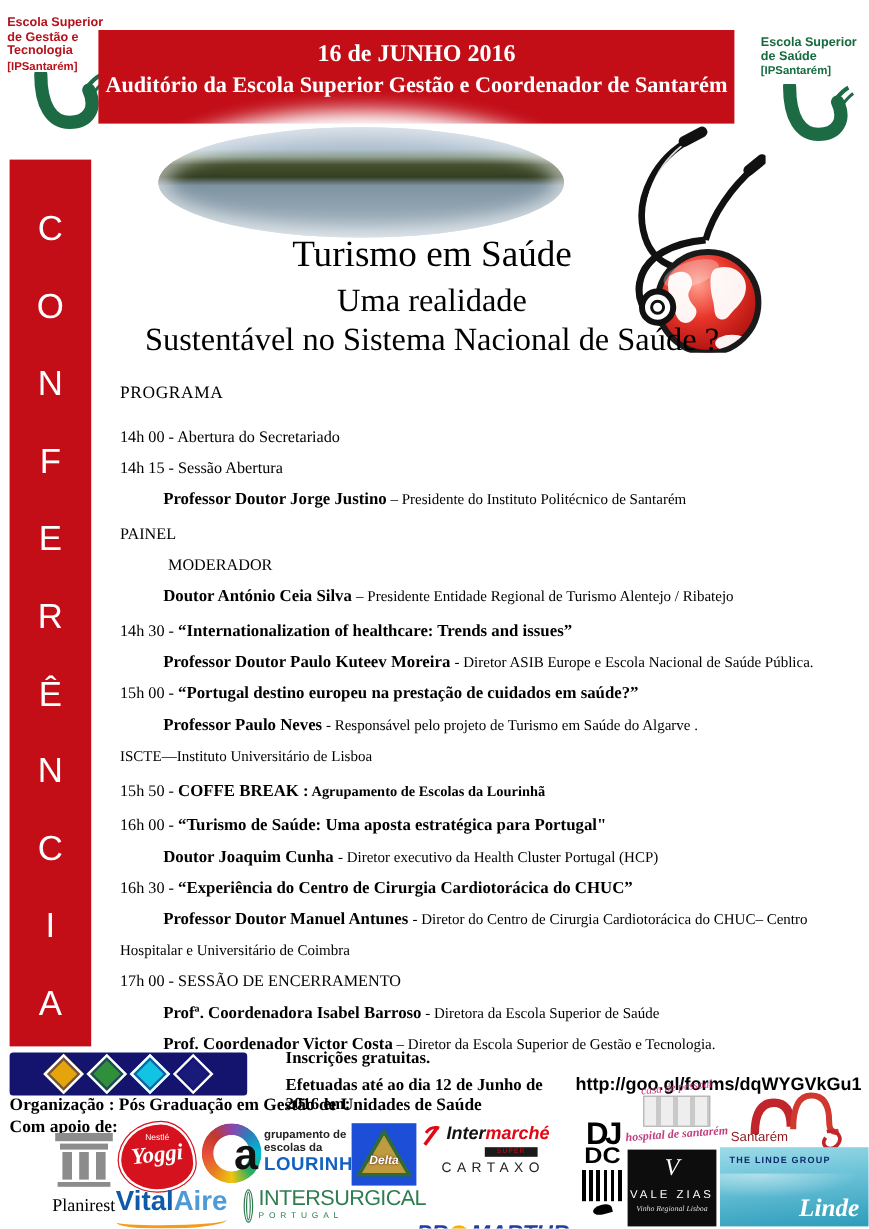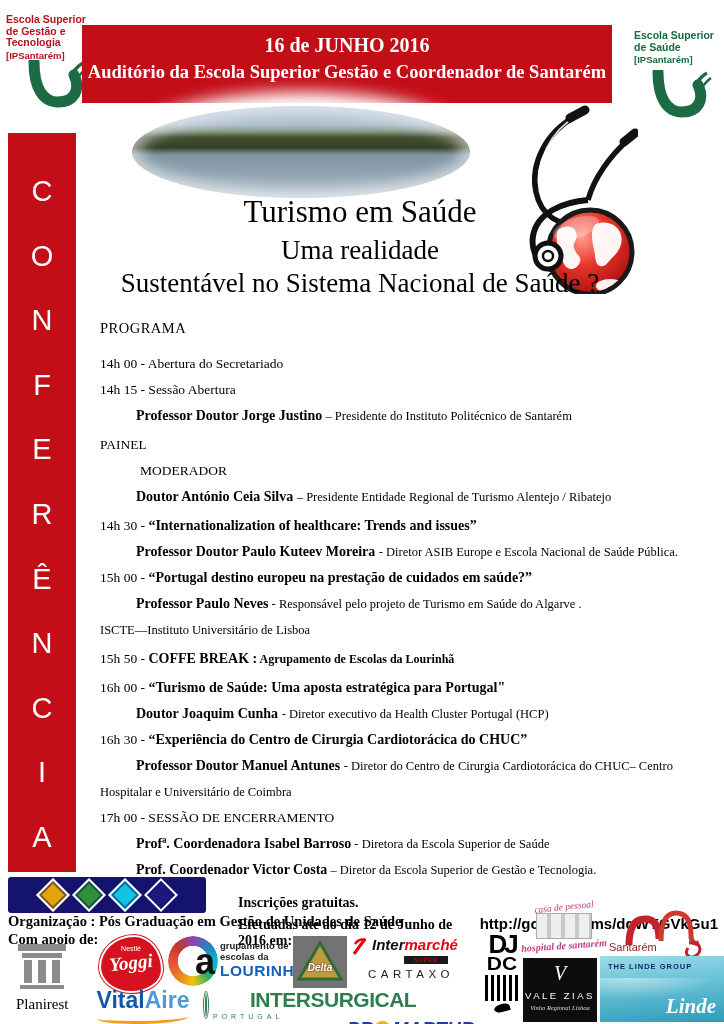--- a/index.html
+++ b/index.html
@@ -52,60 +52,60 @@
   .l2{padding-left:40px;}
   .center{text-align:left;padding-right:60px;}
   .postbold .post{font-weight:bold;font-size:12px;}
 
   
   .ips{position:absolute;left:8px;top:877px;width:198px;height:36px;background:#14146e;
        border-radius:3px;display:flex;align-items:center;justify-content:center;gap:12px;}
   .diamond{width:20px;height:20px;transform:rotate(45deg);border:2px solid #fff;
            box-shadow:inset 0 0 0 2px rgba(20,20,110,.55);}
   .d1{background:#e5a50a}.d2{background:#2f8f3a}.d3{background:#12c4e4}.d4{background:#1a1a7a}
-  .insc{position:absolute;left:238px;top:875px;width:480px;font-weight:bold;margin-top:20px;}
+  .insc{position:absolute;left:238px;top:875px;width:480px;font-weight:bold;}
   .insc .i1{font-size:14px;}
   .insc .row{display:flex;align-items:baseline;gap:16px;margin-top:4px;}
   .insc .i2{font-size:14px;}
   .insc .url{font-family:"Liberation Sans",sans-serif;font-size:15px;color:#000;}
   .org{position:absolute;left:8px;top:913px;font-weight:bold;font-size:14.5px;}
   .apoio{position:absolute;left:8px;top:931px;font-weight:bold;font-size:14.5px;}
 
   
   .sp{position:absolute;box-sizing:border-box;}
-  .planirest{left:16px;top:944px;width:80px;text-align:left;}
+  .planirest{left:16px;top:944px;width:80px;text-align:right;}
   .planirest .plabel{font-size:15px;margin-top:2px;}
   .yoggi{left:99px;top:935px;width:64px;height:58px;background:#d5121e;
          border-radius:55% 45% 50% 50%/55% 60% 40% 45%;border:2px solid #fff;
          box-shadow:0 0 0 1px #d5121e;color:#fff;text-align:center;}
   .nestle{font-family:"Liberation Sans",sans-serif;font-size:7px;margin-top:8px;}
   .yg{font-size:19px;font-style:italic;font-weight:bold;transform:rotate(-6deg);}
   .lourinha{left:168px;top:935px;width:128px;height:54px;}
   .ring{position:absolute;left:0;top:1px;width:50px;height:50px;border-radius:50%;
         background:conic-gradient(#8e44ad,#2980b9,#00bcd4,#27ae60,#f1c40f,#e67e22,#e74c3c,#c0392b,#8e44ad);
         -webkit-mask:radial-gradient(circle,transparent 42%,#000 44%);
         mask:radial-gradient(circle,transparent 42%,#000 44%);}
   .abig{position:absolute;left:27px;top:6px;font-family:"Liberation Sans",sans-serif;
         font-weight:bold;font-size:36px;color:#111;}
   .ltext{position:absolute;left:52px;top:6px;font-family:"Liberation Sans",sans-serif;}
   .lt1{font-size:9.5px;font-weight:bold;color:#222;line-height:10.5px;}
   .lt3{font-size:15.5px;font-weight:800;color:#1260c0;letter-spacing:.5px;}
-  .delta{left:293px;top:936px;width:54px;height:52px;background:#737373;text-align:center;}
+  .delta{left:293px;top:936px;width:54px;height:52px;background:#1d4ed8;text-align:center;}
   .delta svg{display:block;margin:3px auto 0;}
   .dlabel{position:absolute;left:0;right:0;top:26px;color:#fff;font-weight:bold;font-style:italic;
           font-size:10px;font-family:"Liberation Sans",sans-serif;text-shadow:0 0 2px #4a1016;}
   .vitalaire{left:92px;top:987px;width:102px;text-align:center;
              font-family:"Liberation Sans",sans-serif;font-weight:bold;font-size:23px;}
   .v1{color:#0f5aa8}.v2{color:#4d9ad6}
   .swoosh{width:92px;height:10px;border-bottom:3px solid #f49a1c;border-radius:0 0 60% 40%;
           margin:-3px auto 0;}
   .intersurgical{left:203px;top:988px;width:152px;display:flex;}
   .icircle{width:22px;height:22px;border:3px double #2e7d4f;border-radius:50%;margin-top:3px;}
   .itext{margin-left:4px;font-family:"Liberation Sans",sans-serif;color:#2e7d4f;}
-  .iname{font-weight:bold;font-size:21px;letter-spacing:-.5px;margin-left:37px;}
+  .iname{font-weight:normal;font-size:18px;letter-spacing:-.5px;}
   .isub{font-size:7px;letter-spacing:4px;margin-top:1px;}
   .intermarche{left:352px;top:936px;width:126px;font-family:"Liberation Sans",sans-serif;}
   .imrow{display:flex;align-items:flex-start;}
   .imtext{font-style:italic;font-weight:800;font-size:15px;margin-left:4px;}
   .im1{color:#111}.im2{color:#e30613}
   .super{width:44px;height:8px;background:#1a1a1a;color:#e30613;font-size:5.5px;text-align:center;
          line-height:8px;letter-spacing:1px;margin:0 0 0 52px;}
   .cartaxo{font-size:11.5px;letter-spacing:4.5px;color:#222;margin:4px 0 0 16px;}
   .promartur{left:347px;top:1018px;width:138px;}
   .ptext{display:flex;align-items:center;font-family:"Liberation Sans",sans-serif;

